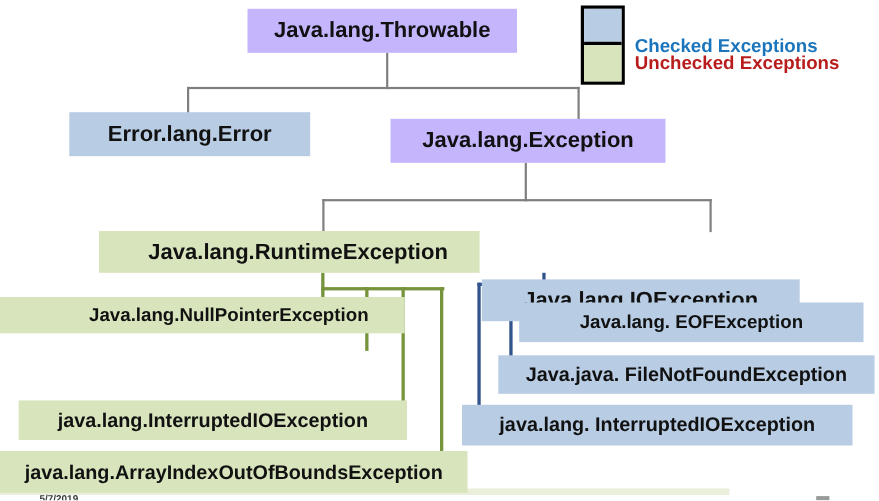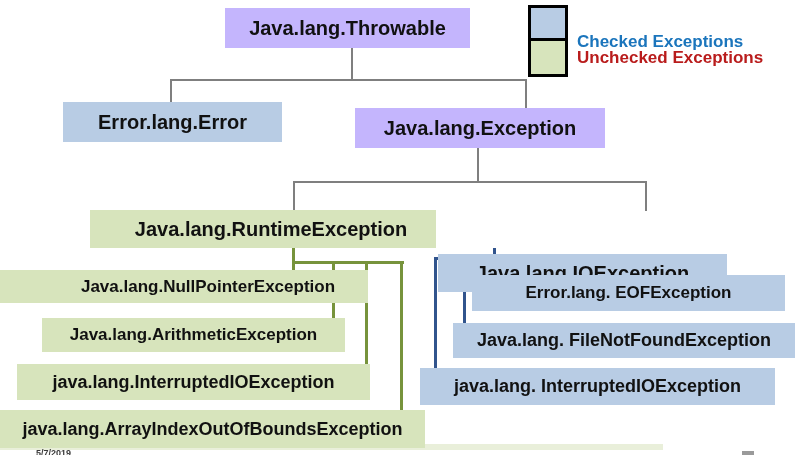--- a/index.html
+++ b/index.html
@@ -72,35 +72,32 @@
   <div class="node bg-green fs20" style="left:90px;top:210px;width:330px;height:38px;padding-left:16px;">
       <span>Java.lang.RuntimeException</span>
     </div>
   <div class="node bg-blue fs20" style="left:438px;top:210px;width:289px;height:38px;margin-top:44px;">
       <span>Java.lang.IOException</span>
     </div>
 
   <div class="node bg-green fs17" style="left:0px;top:270px;width:320px;height:33px;padding-left:48px;">
       <span>Java.lang.NullPointerException</span>
     </div>
-  <div class="node bg-green fs17" style="left:42px;top:318px;width:303px;height:34px;">
-      <span>Java.lang.ArithmeticException</span>
-    </div>
   <div class="node bg-green fs18" style="left:17px;top:364px;width:353px;height:36px;">
       <span>java.lang.InterruptedIOException</span>
     </div>
   <div class="node bg-green fs18" style="left:0px;top:410px;width:425px;height:38px;">
       <span>java.lang.ArrayIndexOutOfBoundsException</span>
     </div>
 
   <div class="node bg-blue fs17" style="left:472px;top:275px;width:313px;height:36px;">
-      <span>Error.lang. EOFException</span>
+      <span>Java.lang. EOFException</span>
     </div>
   <div class="node bg-blue fs18" style="left:453px;top:323px;width:342px;height:35px;">
-      <span>Java.lang. FileNotFoundException</span>
+      <span>Java.java. FileNotFoundException</span>
     </div>
   <div class="node bg-blue fs18" style="left:420px;top:368px;width:355px;height:37px;">
       <span>java.lang. InterruptedIOException</span>
     </div>
 
   <div id="legend-swatches">
     <div class="cell top bg-blue"></div>
     <div class="cell bg-green"></div>
   </div>
   <div class="legend-label" id="legend-checked-label">Checked Exceptions</div>

